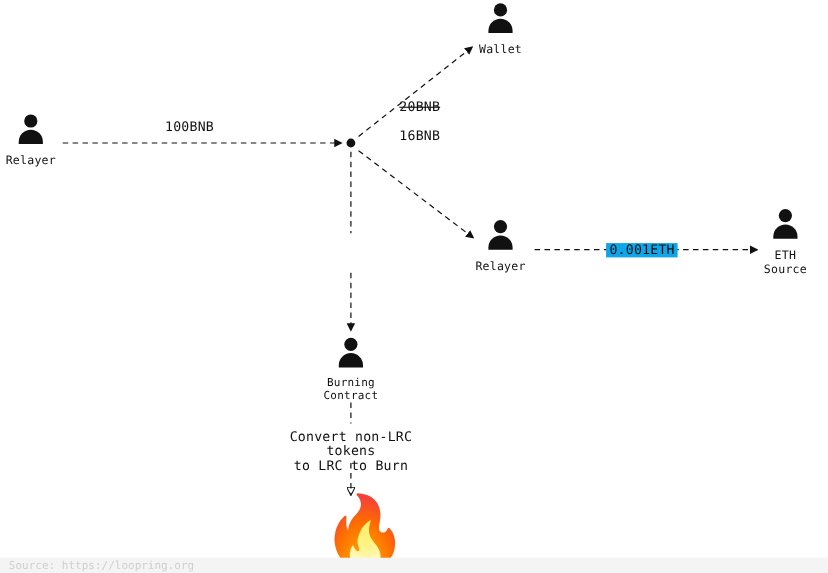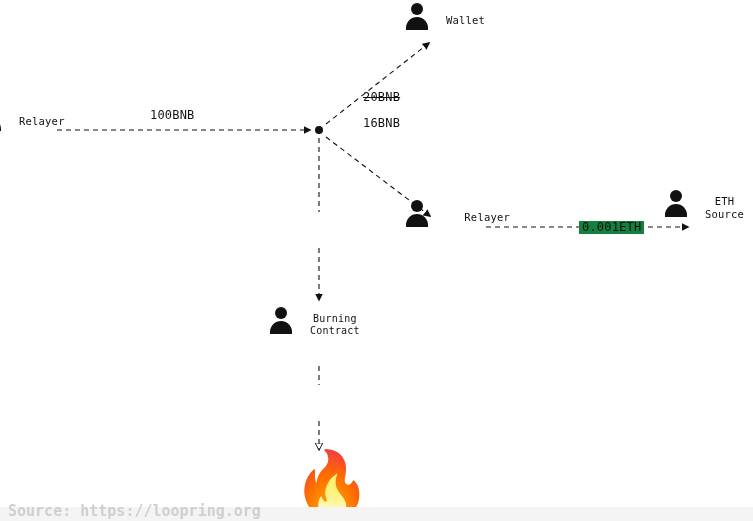--- a/index.html
+++ b/index.html
@@ -20,24 +20,24 @@
   svg.wires {
     position: absolute;
     left: 0;
     top: 0;
     width: 753px;
     height: 521px;
   }
   .node {
     position: absolute;
     display: flex;
+    flex-direction: column;
     align-items: center;
     width: 110px;
     margin-left: -55px;
-    gap: 12px;
   }
   .person {
     width: 34px;
     height: 34px;
     position: relative;
   }
   .person .head {
     position: absolute;
     left: 50%;
     top: 1px;
@@ -97,24 +97,23 @@
     left: 0;
     bottom: 0;
     width: 753px;
     height: 14px;
     background: #f4f4f4;
   }
   .footer-text {
     position: absolute;
     left: 8px;
     bottom: 1px;
-    font-size: 15px;
+    font-size: 10px;
     color: #cfcfcf;
     font-family: "DejaVu Sans Mono", monospace;
-    font-weight: bold;
   }
 </style>
 </head>
 <body>
 
 <div id="canvas">
 
   <svg class="wires" viewBox="0 0 753 521">
     <defs>
       <marker id="arrow" viewBox="0 0 10 10" refX="8" refY="5" markerWidth="7" markerHeight="7" orient="auto-start-reverse">
@@ -186,20 +185,22 @@
 
   <div class="edge-label" style="left:150px; top:109px;">100BNB</div>
 
   <div class="edge-label" style="left:363px; top:78px;">
     <div class="struck">20BNB</div>
     <div>16BNB</div>
   </div>
 
 
 
-  <div class="edge-label" style="left:579px; top:221px; background:#15803d; padding:0 3px;">0.001ETH</div>
-
+  <div class="edge-label" style="left:551px; top:221px; background:#0ea5e9; padding:0 3px;">0.001ETH</div>
+
+  <div class="edge-label" style="left:249px; top:391px; text-align:center; width:140px;">Convert non-LRC tokens
+to LRC to Burn</div>
 
   <div class="flame" style="left:292px; top:452px;">🔥</div>
 
   <div class="footer-strip"></div>
   <div class="footer-text">Source: https://loopring.org</div>
 </div>
 
 </body></html>

